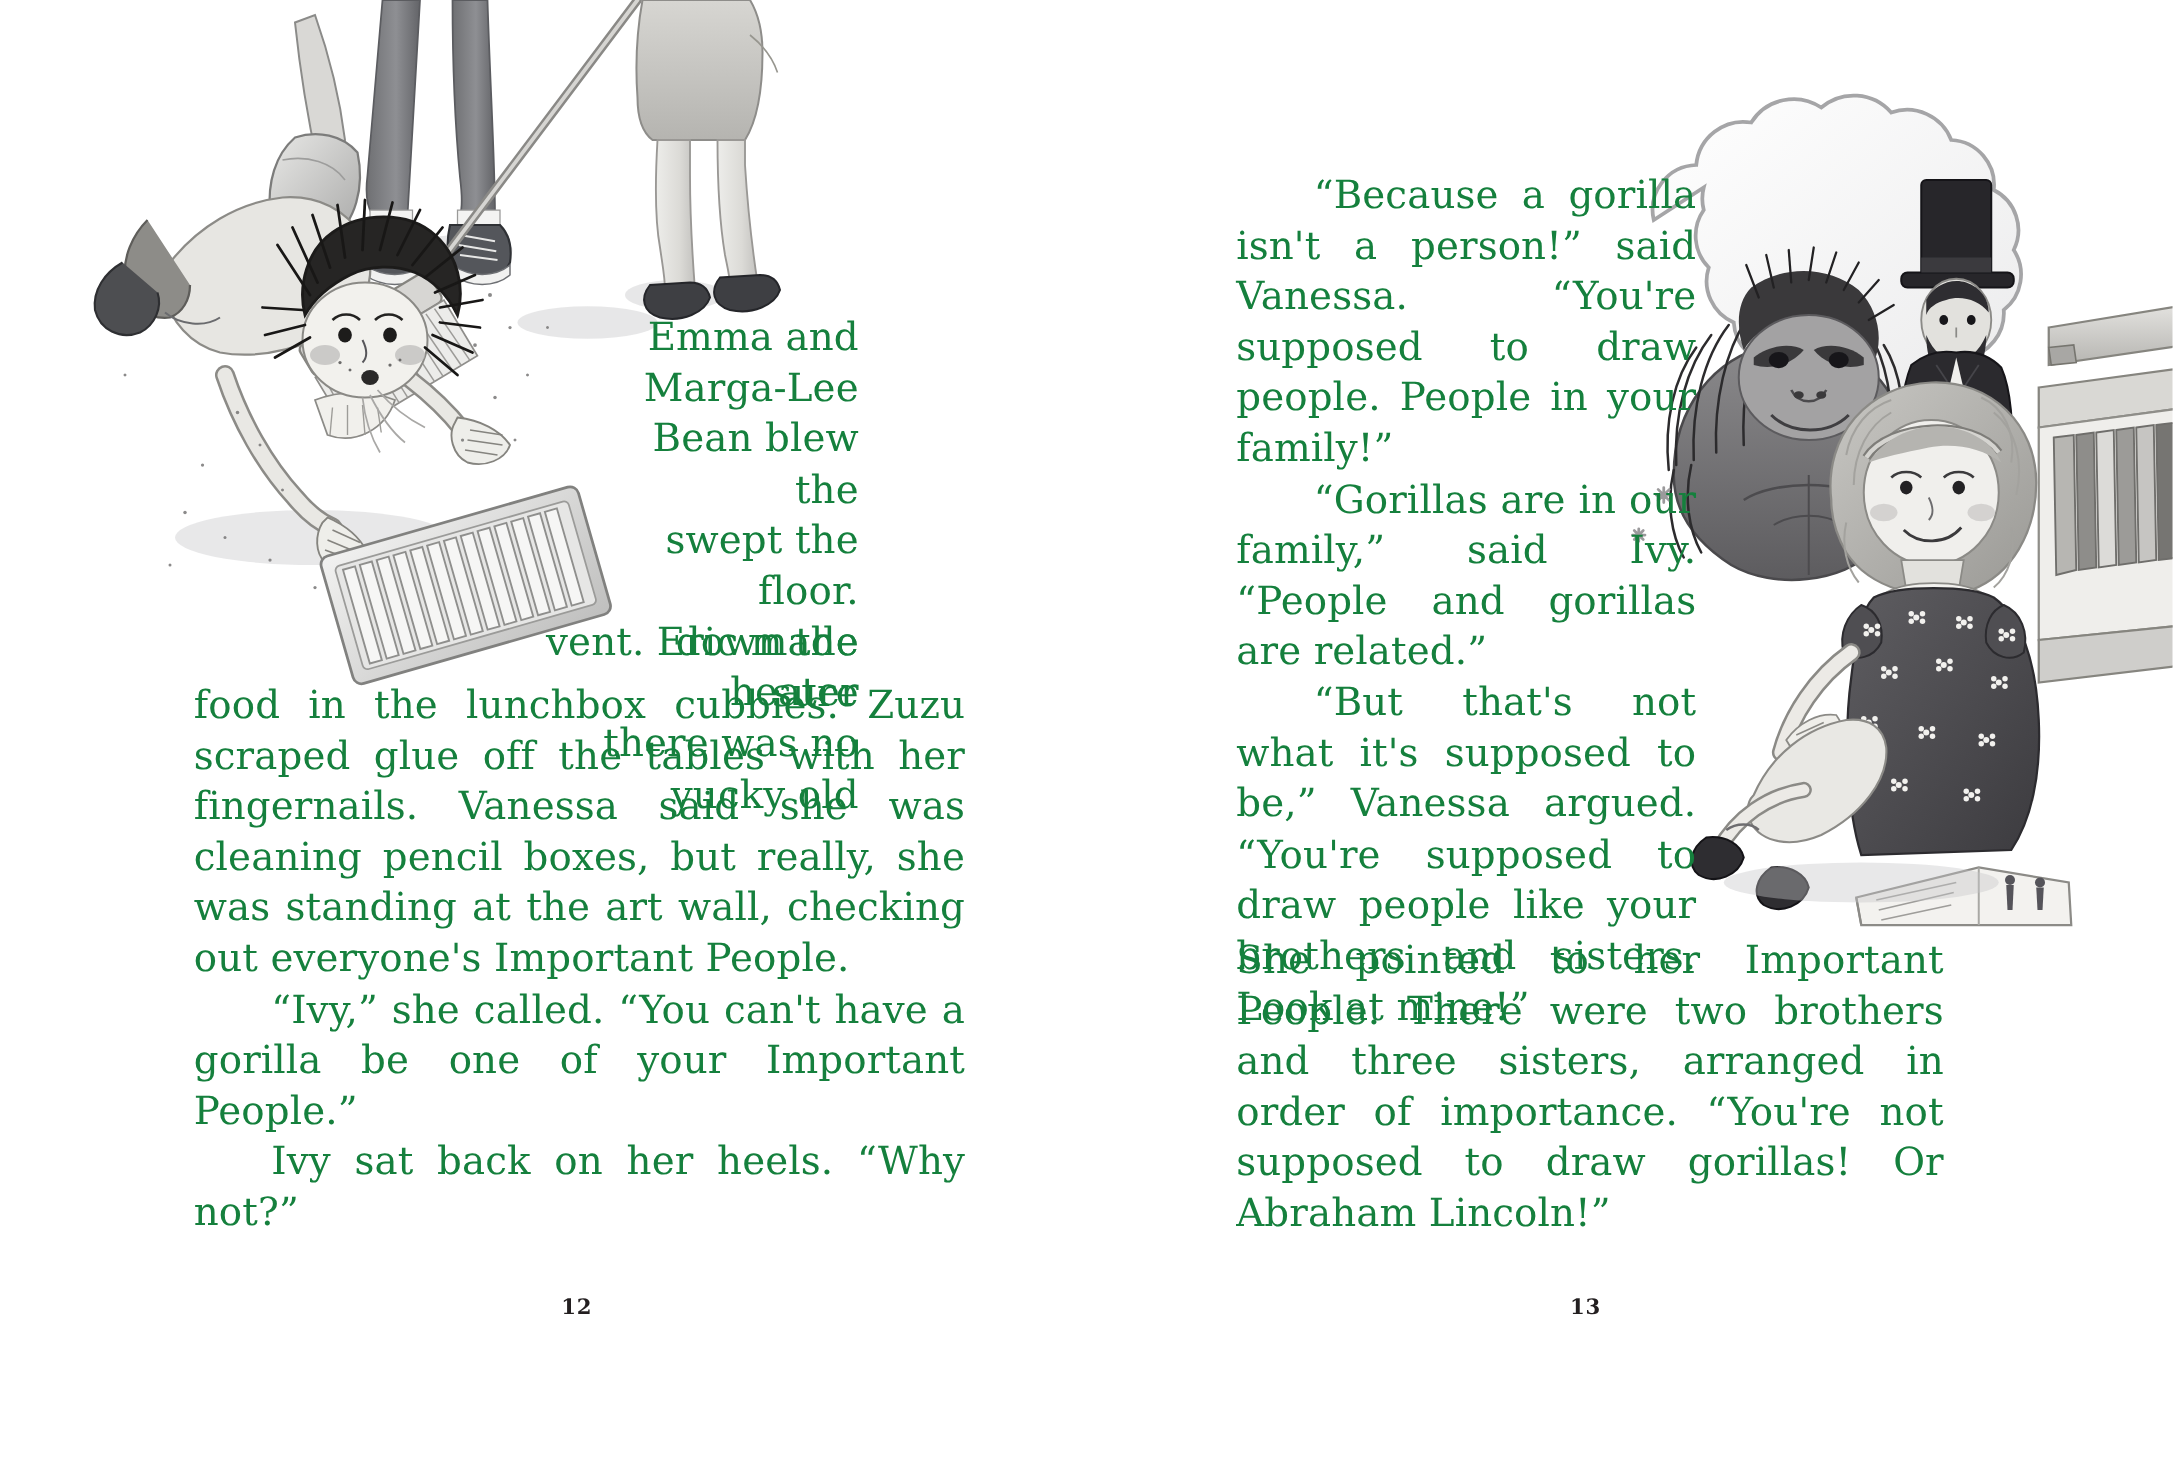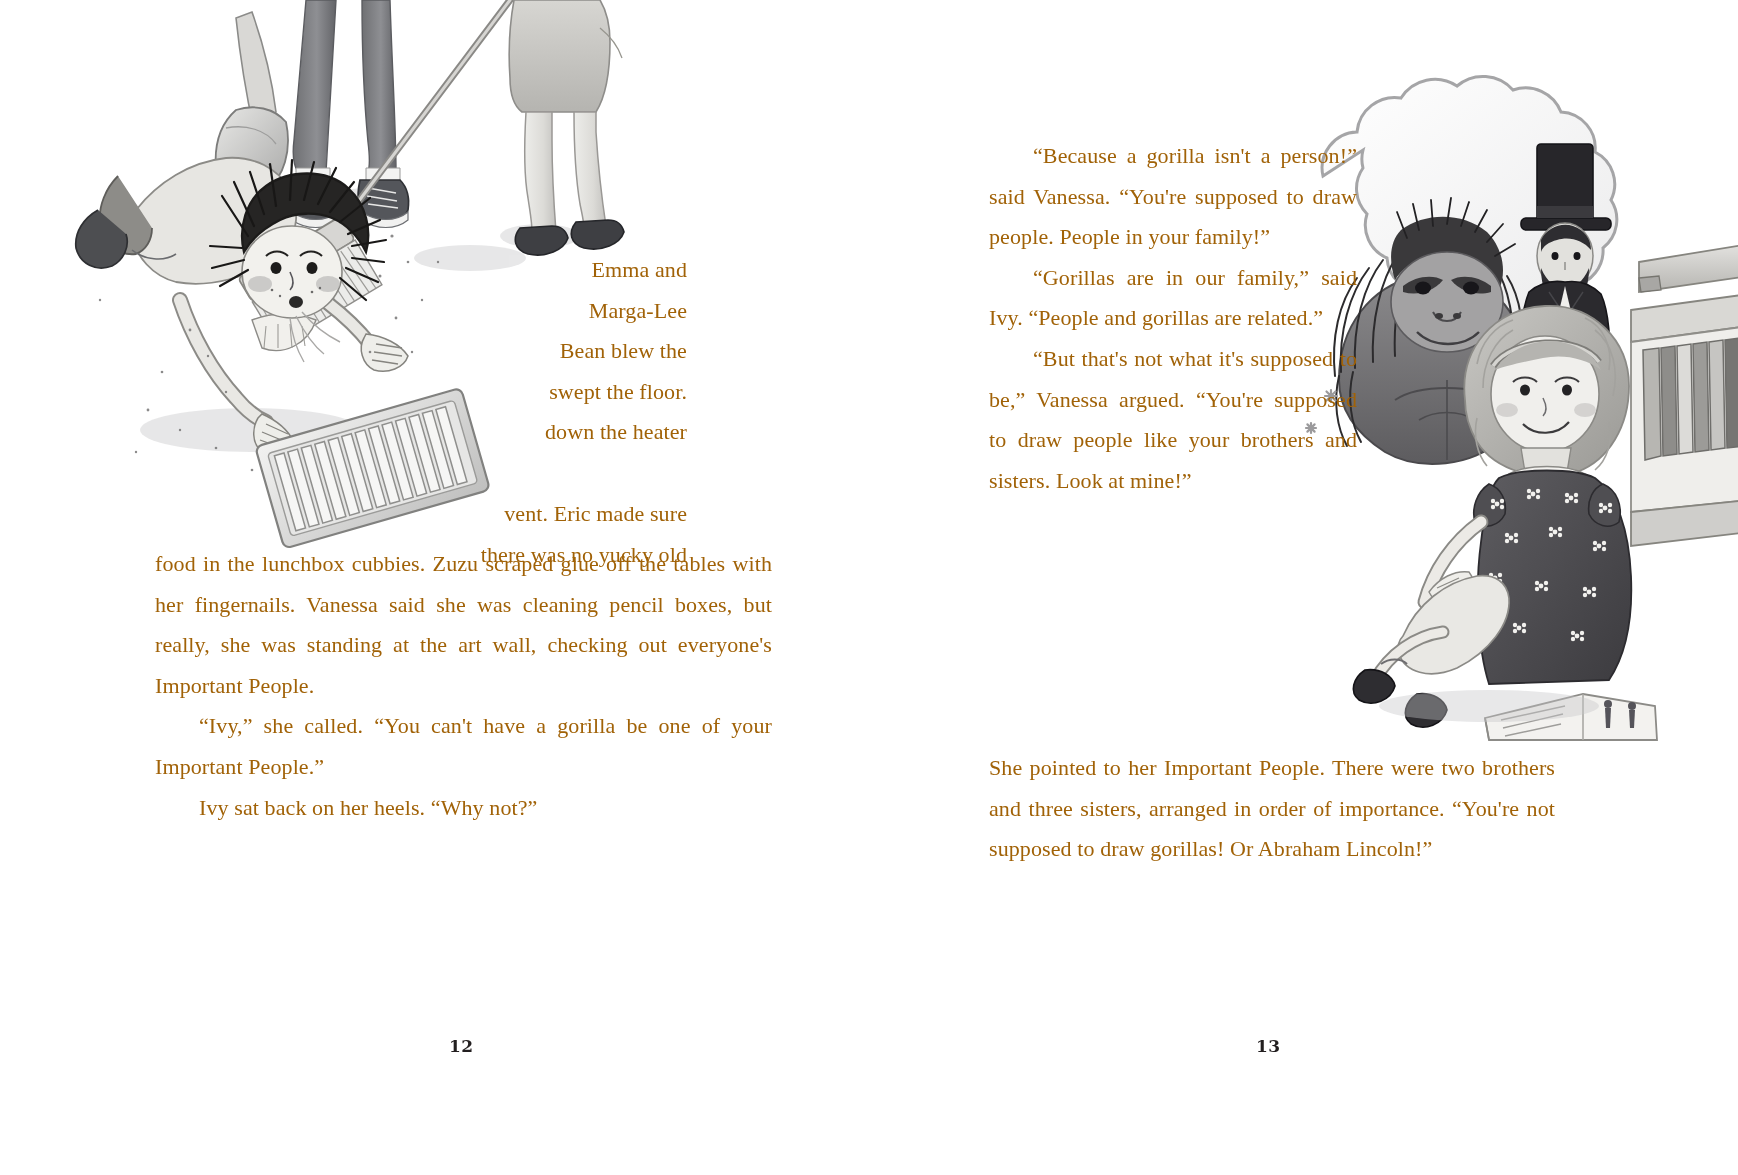--- a/index.html
+++ b/index.html
@@ -12,27 +12,26 @@
 
   
   .ill{position:absolute;pointer-events:none;}
   svg{display:block;overflow:visible;}
 
   
   .page{position:absolute;}
   .page-left{left:0;top:0;width:869px;height:1175px;}
   .page-right{left:869px;top:0;width:869px;height:1175px;}
   .textblock{
-    font-size:22px;
+    font-size:31px;
     line-height:40.6px;
     text-align:justify;
     text-justify:inter-word;
-    color:#a16207;
+    color:#15803d;
     letter-spacing:.1px;
-    font-family:Liberation Serif, serif;
   }
   .textblock p{margin:0;}
   .indent{text-indent:2.0em;}
   .wrapcol{
     
     position:absolute;
     left:479px;top:250px;width:208px;
     text-align:right;
   }
   .pagenum{

